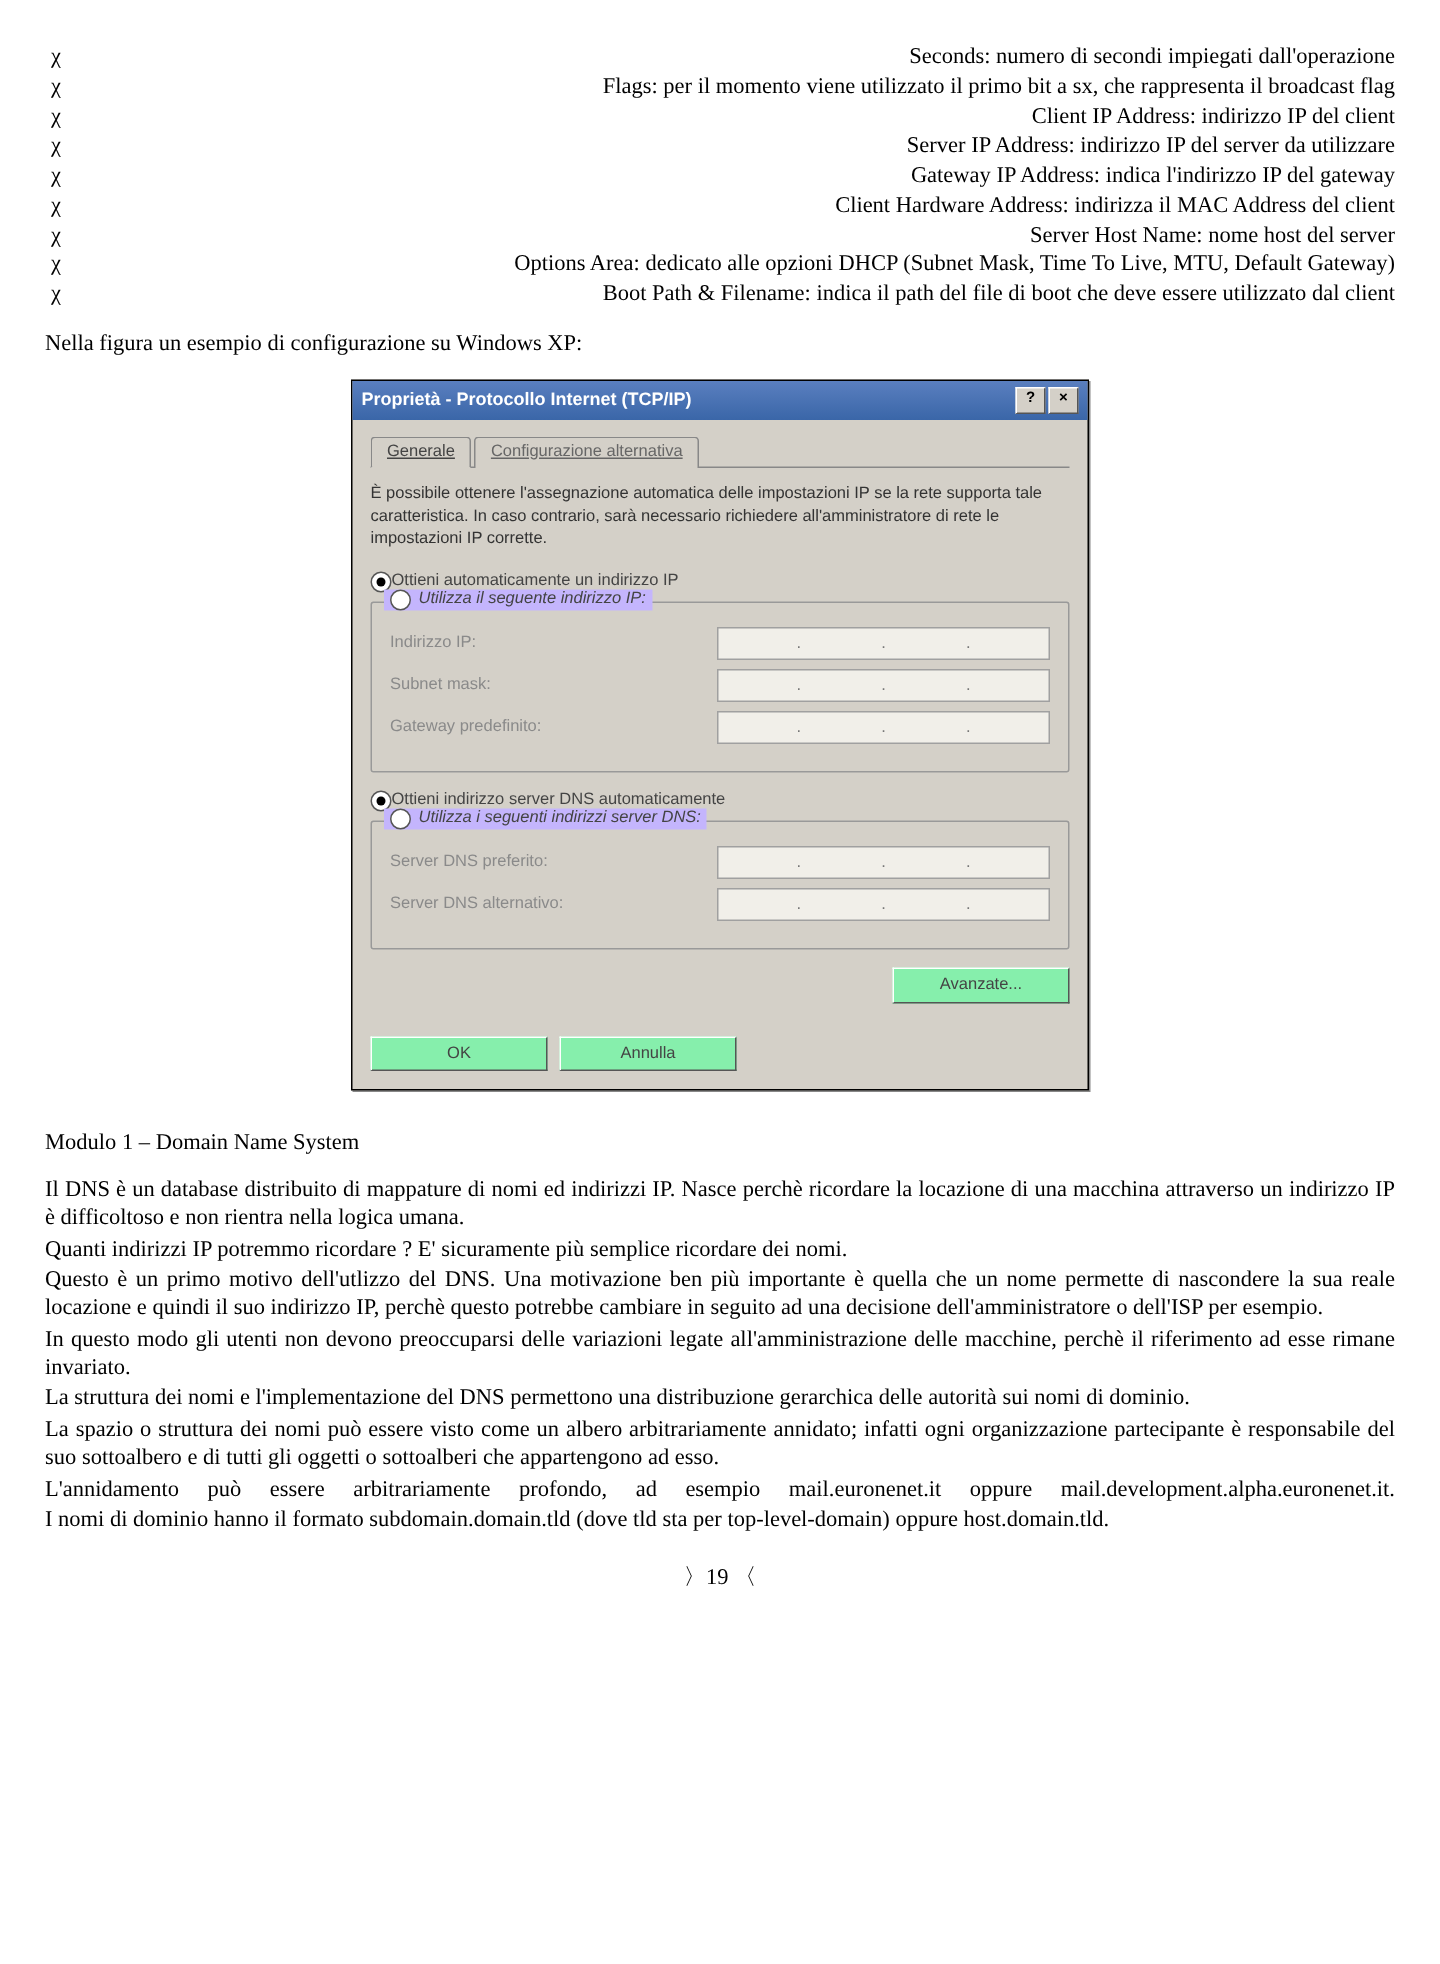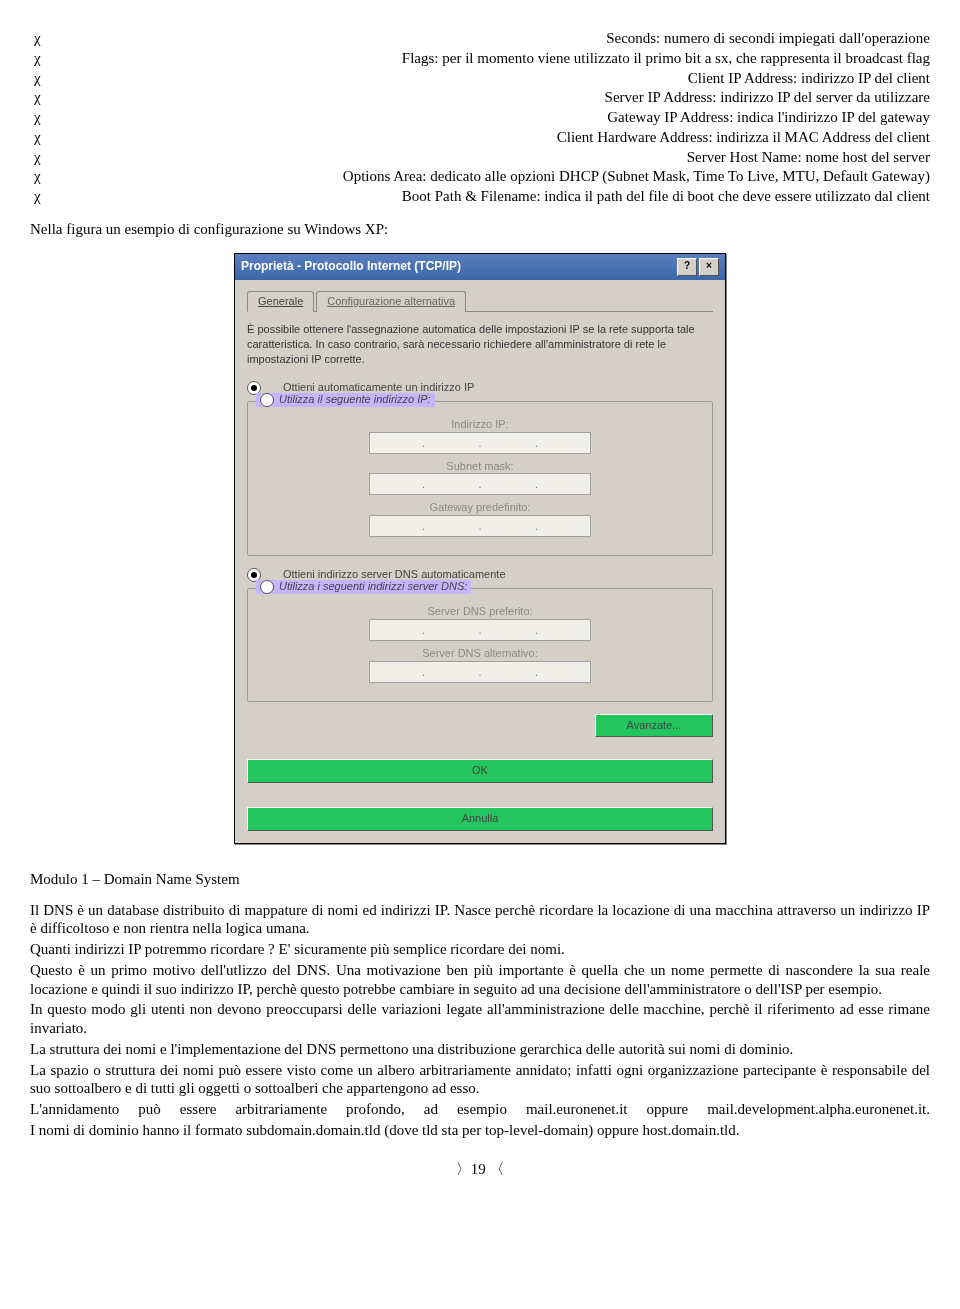--- a/index.html
+++ b/index.html
@@ -57,62 +57,61 @@
     margin-right: 2px;
     position: relative;
     top: 1px;
     border-radius: 3px 3px 0 0;
     font-size: 11px;
     text-decoration: underline;
   }
   .tab.active { background: #d4d0c8; border-bottom: 1px solid #d4d0c8; }
   .tab.inactive { color:#666; }
   .desc { font-size: 11px; color:#333; margin: 6px 0 14px 0; line-height: 1.35; }
-  .radio-row { display:flex; align-items:center; gap:22px; margin: 6px 0; font-size:11px; }
+  .radio-row { display:flex; align-items:center; gap:0; margin: 6px 0; font-size:11px; }
   .radio {
     width:12px; height:12px; border-radius:50%; border:1px solid #555;
     background:#fff; display:inline-flex; align-items:center; justify-content:center;
   }
   .radio.sel::after { content:""; width:6px; height:6px; border-radius:50%; background:#000; }
   .group {
     border: 1px solid #999;
     border-radius: 2px;
     padding: 10px 12px 12px 12px;
     margin: 4px 0 12px 0;
     position: relative;
   }
   .group-legend {
     position: absolute; top: -9px; left: 8px;
     background: #c4b5fd; padding: 0 4px;
     font-size: 11px;
     display:flex; align-items:center; gap:5px;font-style:italic;
   }
-  .field-row { display:flex; align-items:center; justify-content:space-between; margin:6px 0;flex-direction:column; }
+  .field-row { display:flex; align-items:center; justify-content:space-between; margin:6px 0; }
   .field-label { font-size: 11px; color:#8a8a8a; }
   .ip-input {
     display:flex; width: 220px; height:20px; background:#f1efe9;
     border:1px solid #a0a0a0;
   }
   .ip-input span { flex:1; text-align:center; color:#999; font-size:11px; line-height:20px; }
   .ip-input .dot { flex:0 0 6px; color:#777; }
   .btn {
-    background:#22c55e;
+    background:#86efac;
     border:1px solid #fff;
     border-right-color:#555; border-bottom-color:#555;
     padding: 4px 18px;
     font-family: Tahoma, Arial, sans-serif;
     font-size: 11px;
     min-width: 80px;
     text-align:center;
   }
   .btn-row-right { display:flex; justify-content:flex-end; gap:8px; margin-top:6px; }
   .footer-btns {
-    display:flex; justify-content:space-between; gap:24px;
+    display:flex; justify-content:flex-start; gap:8px;
     padding: 10px 12px 12px 12px;
-    flex-direction: column;
   }
   .section-title { margin: 26px 0 12px 0; }
   .para { margin: 0 0 2px 0; text-align: justify; }
   .page-num { text-align:center; margin-top: 20px; }
 </style>
 </head>
 <body>
 
 <ul class="bullet-list">
   <li>Seconds: numero di secondi impiegati dall'operazione</li>

